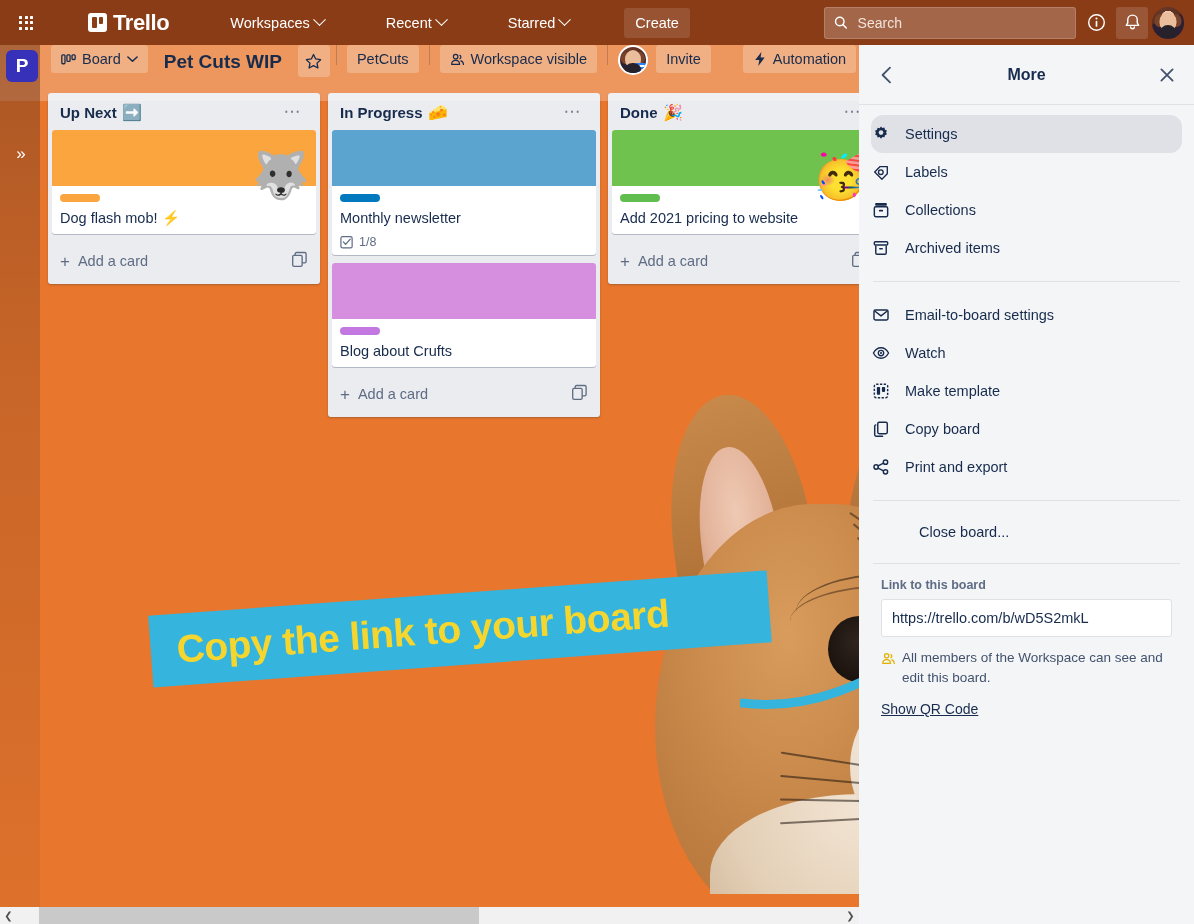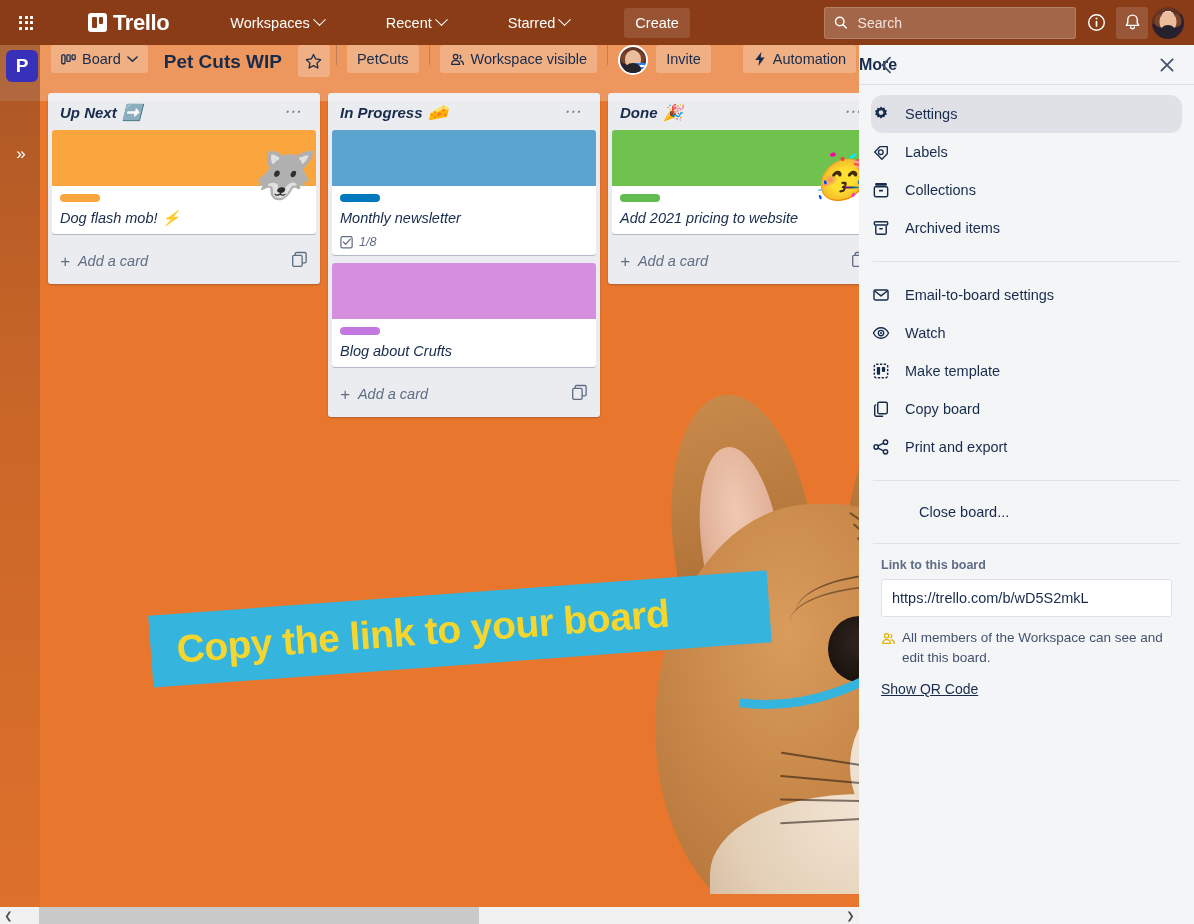--- a/index.html
+++ b/index.html
@@ -290,21 +290,21 @@
   .corgi .cheek-w i:nth-child(1){ top: 0px; transform: rotate(34deg);}
   .corgi .cheek-w i:nth-child(2){ top: 16px; transform: rotate(40deg);}
   .corgi .cheek-w i:nth-child(3){ top: 34px; transform: rotate(46deg);}
   .corgi .chest {
     position: absolute; left: 110px; bottom: -20px; width: 300px; height: 160px;
     background: radial-gradient(ellipse at 50% 10%, #f2e4d3 0%, #e3cfb6 60%, #cdb294 100%);
     border-radius: 50% 50% 0 0;
   }
 
   
-  .lists-area { position: absolute; top: 0; left: 8px; display: flex; gap: 8px; align-items: flex-start; font-style: italic; }
+  .lists-area { position: absolute; top: 0; left: 8px; display: flex; gap: 8px; align-items: flex-start; }
   .list {
     width: 272px;
     background: #ebecf0;
     border-radius: 3px;
     padding: 0 4px 4px 4px;
     box-shadow: 0 1px 2px rgba(9,30,66,0.25);
   }
   .list-header {
     display: flex; align-items: center;
     padding: 11px 8px 9px 8px;
@@ -372,22 +372,22 @@
 
   
   #sidebar {
     position: absolute; top: 45px; right: 0;
     width: 335px; height: 879px;
     background: #f4f5f7;
     z-index: 50;
     display: flex; flex-direction: column;
   }
   .sb-head {
-    position: relative; height: 40px; flex: none;
-    display: flex; align-items: center; justify-content: flex-start;
+    position: relative; height: 60px; flex: none;
+    display: flex; align-items: center; justify-content: center;
     border-bottom: 1px solid #dfe1e6;
   }
   .sb-head-title { font-size: 16px; font-weight: bold; color: #172b4d; }
   .sb-back, .sb-close {
     position: absolute; width: 30px; height: 30px;
     display: flex; align-items: center; justify-content: center;
     cursor: pointer; border-radius: 3px; color: #42526e;
   }
   .sb-back { left: 12px; }
   .sb-close { right: 12px; }

